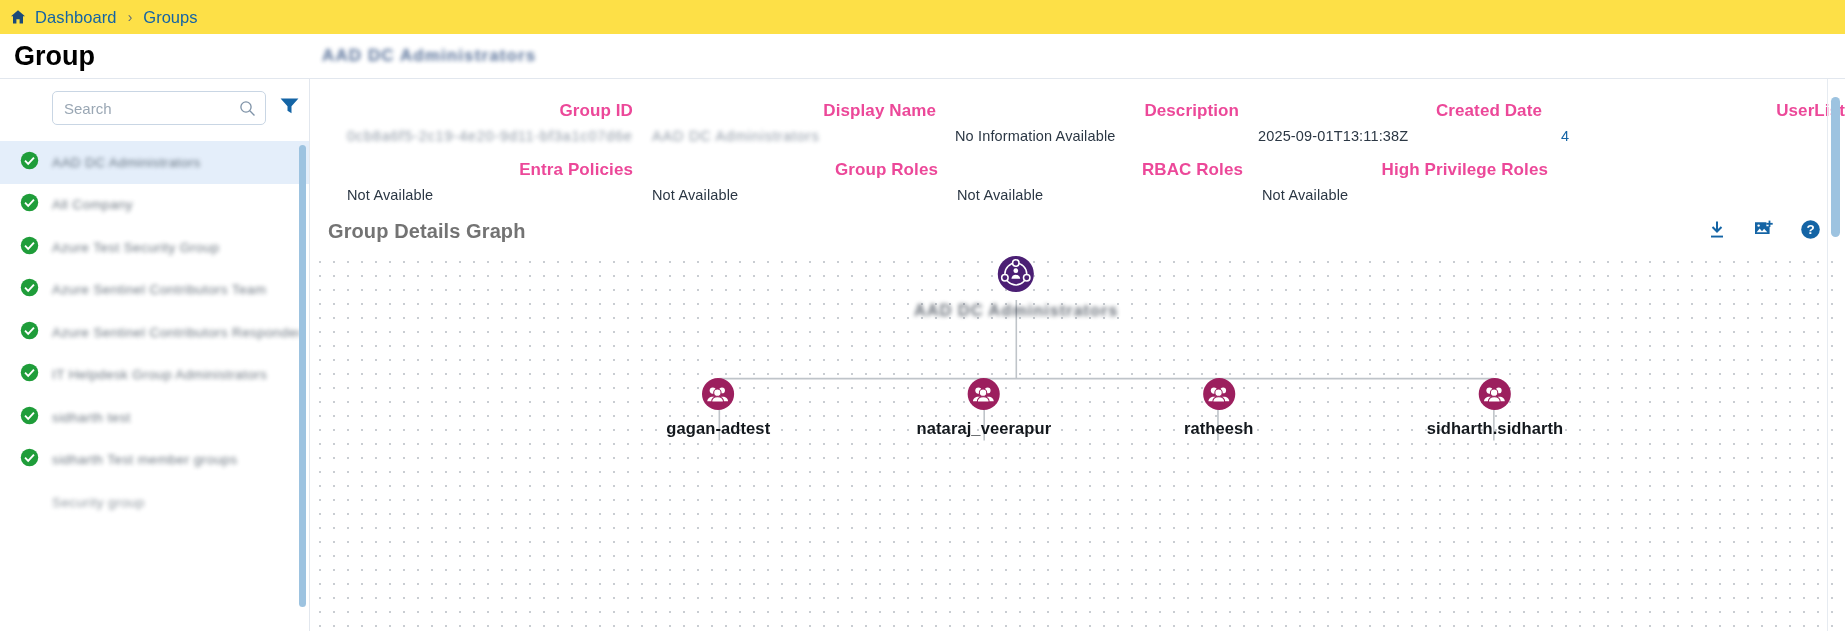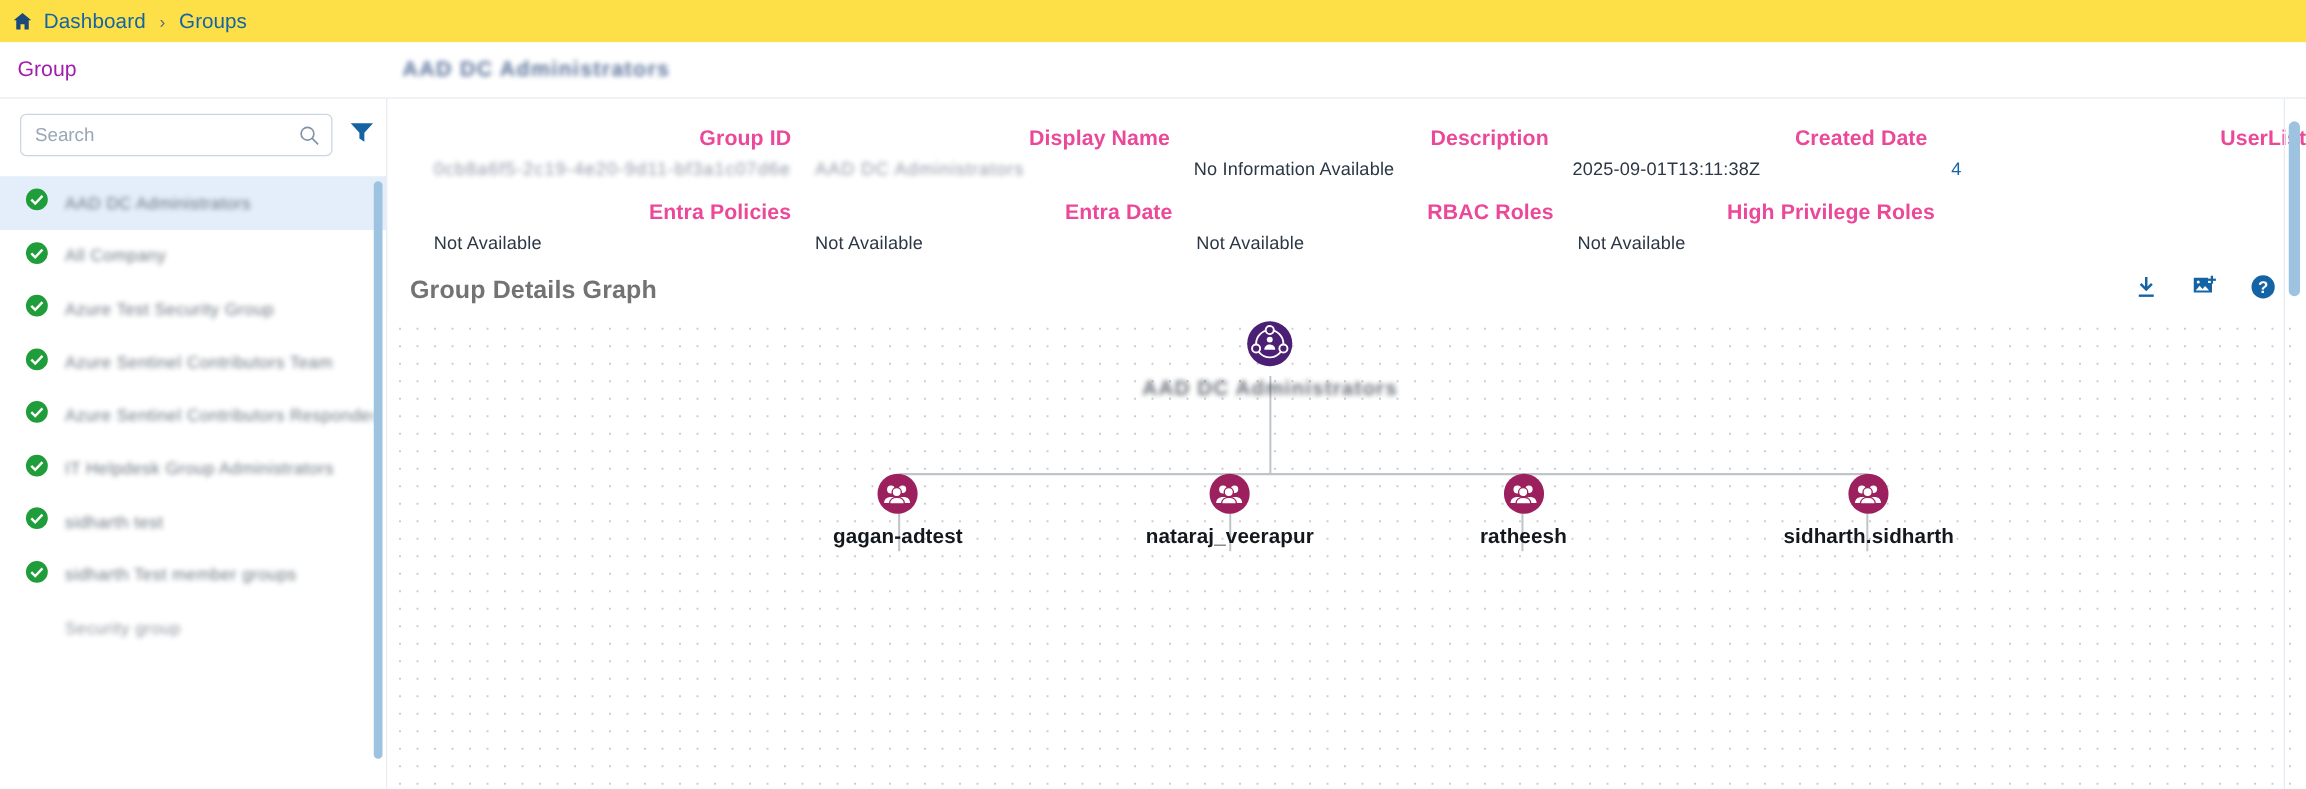--- a/index.html
+++ b/index.html
@@ -42,23 +42,23 @@
   
   .titlebar {
     height: 45px;
     min-height: 45px;
     display: flex;
     align-items: center;
     border-bottom: 1px solid #e2e7ee;
     background: #fff;
   }
   .page-title {
-    color: #a21caf;
-    font-size: 17px;
-    font-weight: 400;
+    color: #000000;
+    font-size: 27px;
+    font-weight: 700;
     padding-left: 14px;
     width: 310px;
   }
   .group-name-blur {
     color: #2b4b7e;
     font-size: 17px;
     font-weight: 600;
     letter-spacing: 1.1px;
     filter: blur(2.2px);
     opacity: .78;
@@ -86,20 +86,21 @@
   }
   .search-box {
     position: relative;
     flex: 1;
     height: 34px;
     border: 1px solid #c9d6e4;
     border-radius: 5px;
     display: flex;
     align-items: center;
     background: #fff;
+    margin-left: 36px;
   }
   .search-input {
     border: 0; outline: 0;
     background: transparent;
     font-size: 15px;
     color: #3a4a5c;
     padding: 0 30px 0 11px;
     width: 100%;
     height: 100%;
     font-family: "Liberation Sans", sans-serif;
@@ -393,21 +394,21 @@
               <div class="dt-label">UserList</div>
               <div class="dt-value link">4</div>
             </div>
           </div>
         <div class="detail-row r2">
             <div class="detail-cell">
               <div class="dt-label">Entra Policies</div>
               <div class="dt-value">Not Available</div>
             </div>
             <div class="detail-cell">
-              <div class="dt-label">Entra Date</div>
+              <div class="dt-label">Group Roles</div>
               <div class="dt-value">Not Available</div>
             </div>
             <div class="detail-cell">
               <div class="dt-label">RBAC Roles</div>
               <div class="dt-value">Not Available</div>
             </div>
             <div class="detail-cell">
               <div class="dt-label">High Privilege Roles</div>
               <div class="dt-value">Not Available</div>
             </div>

